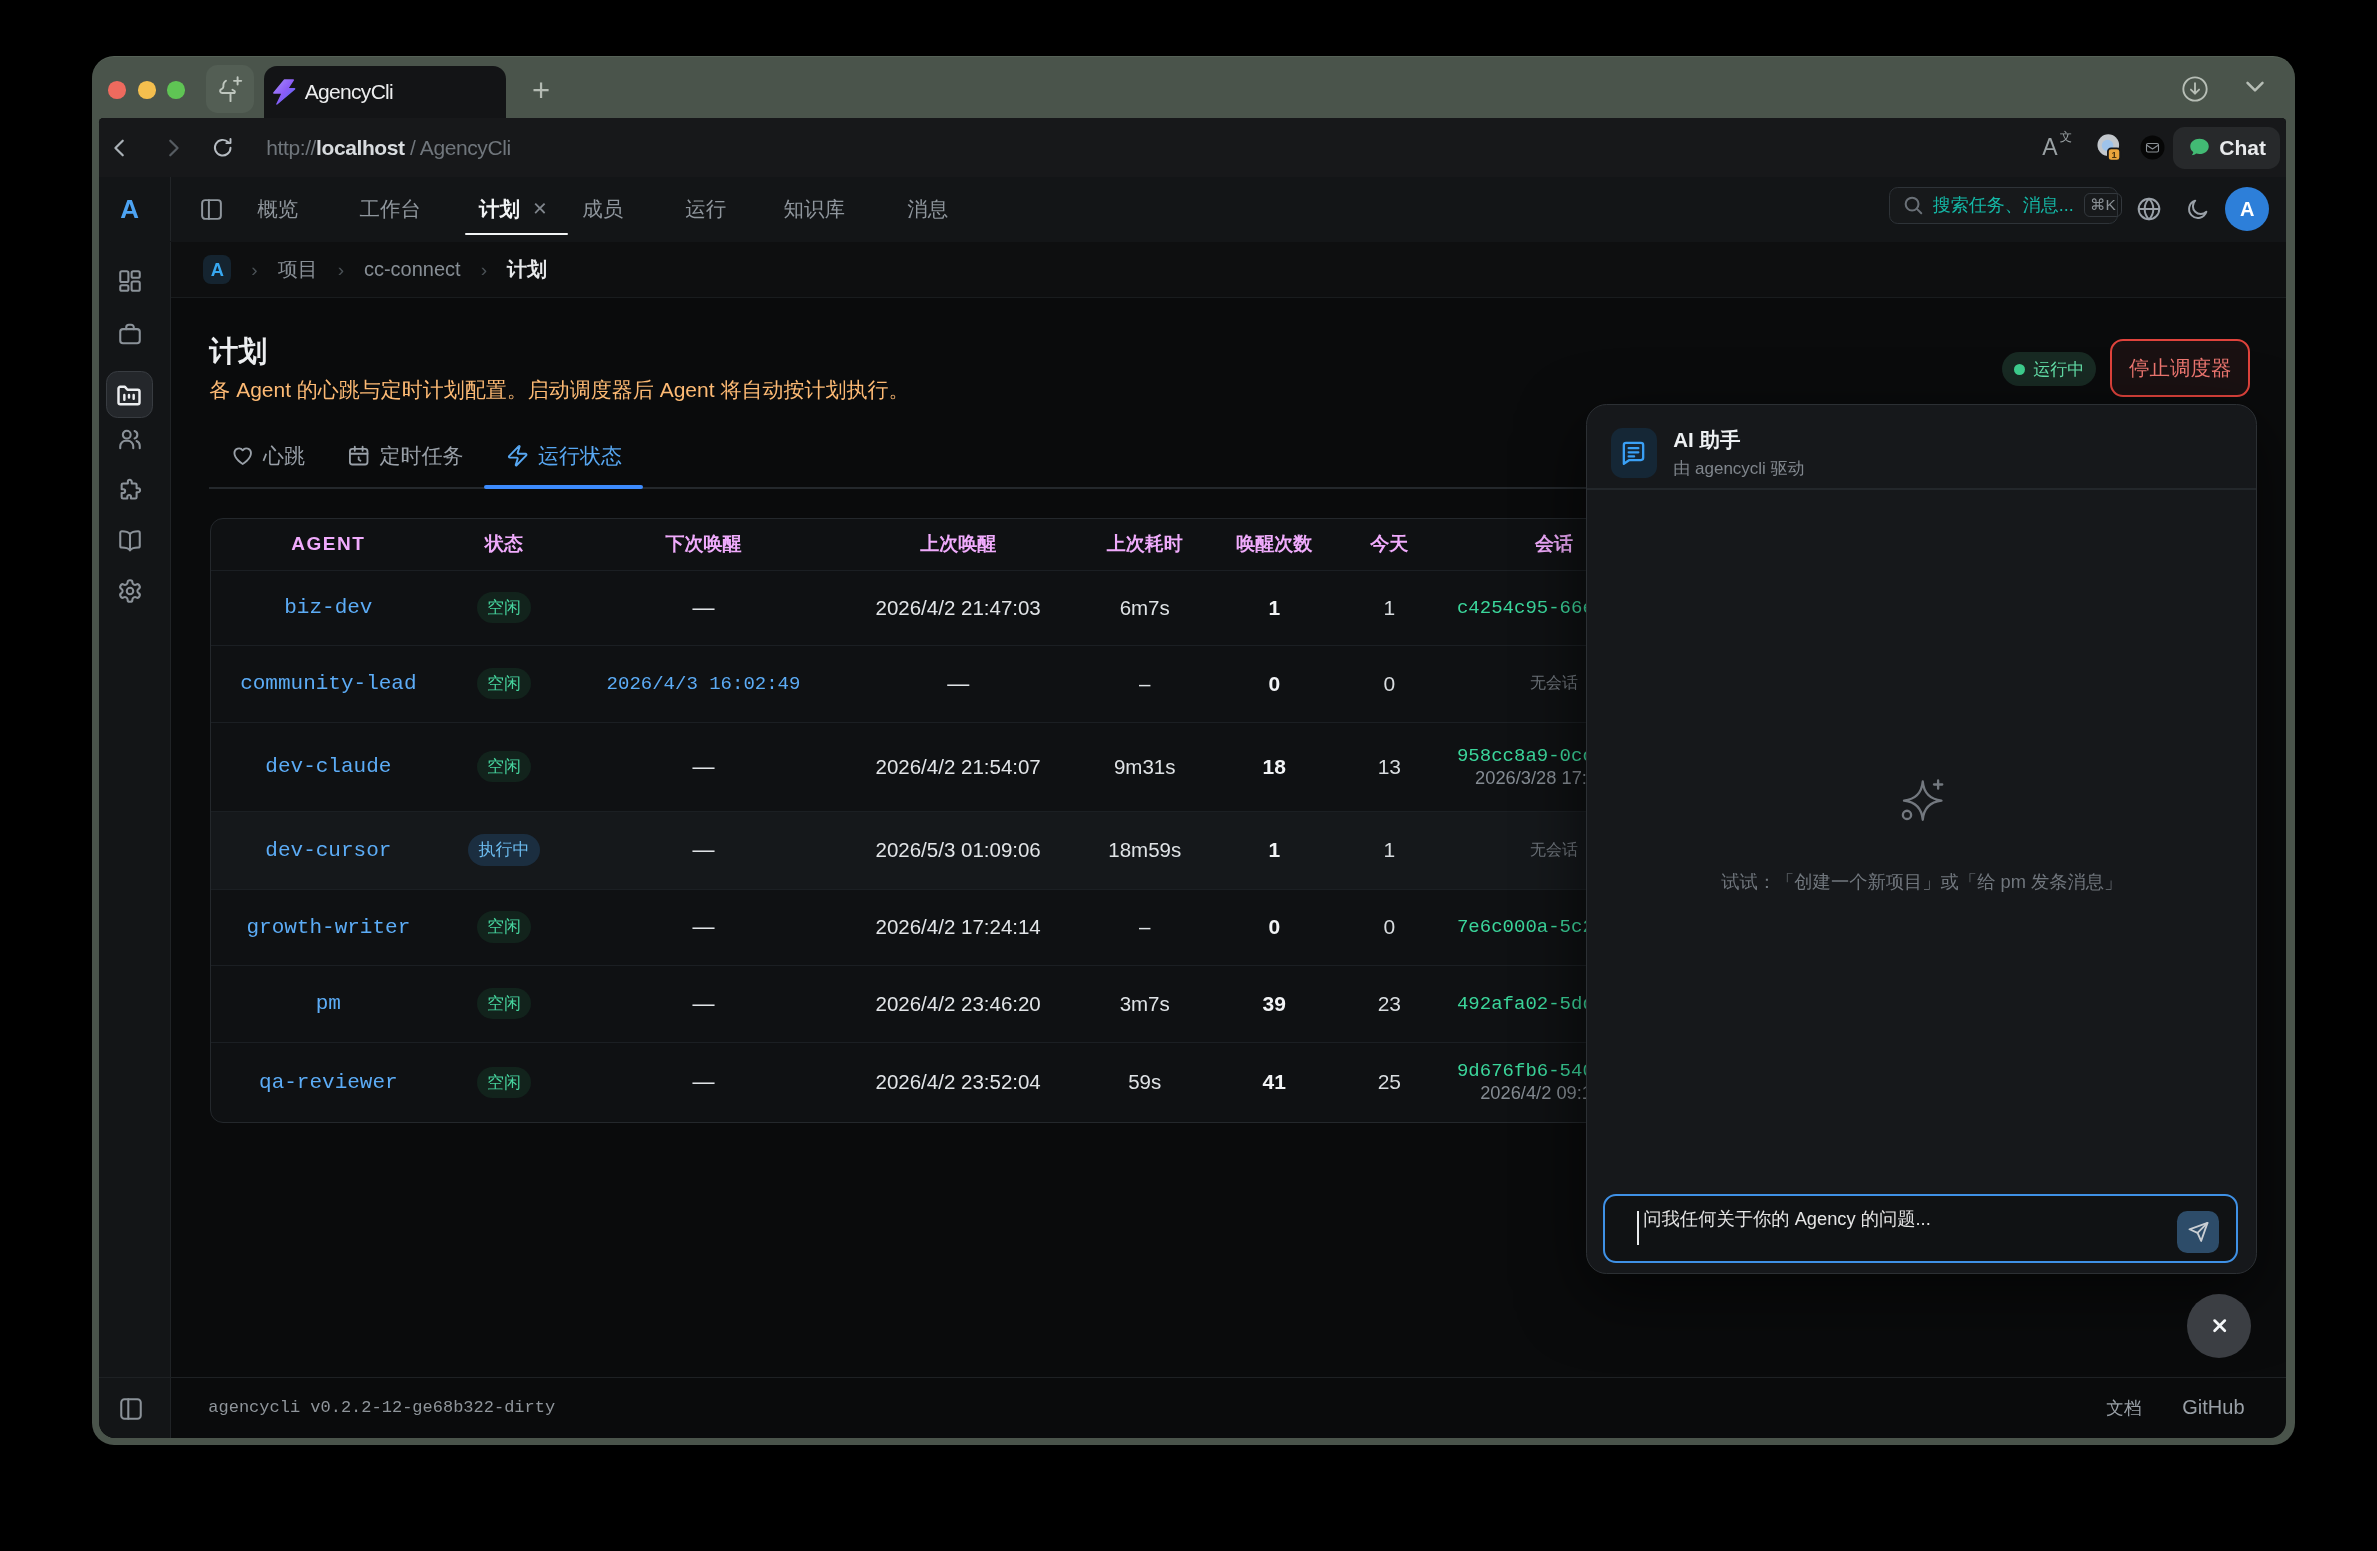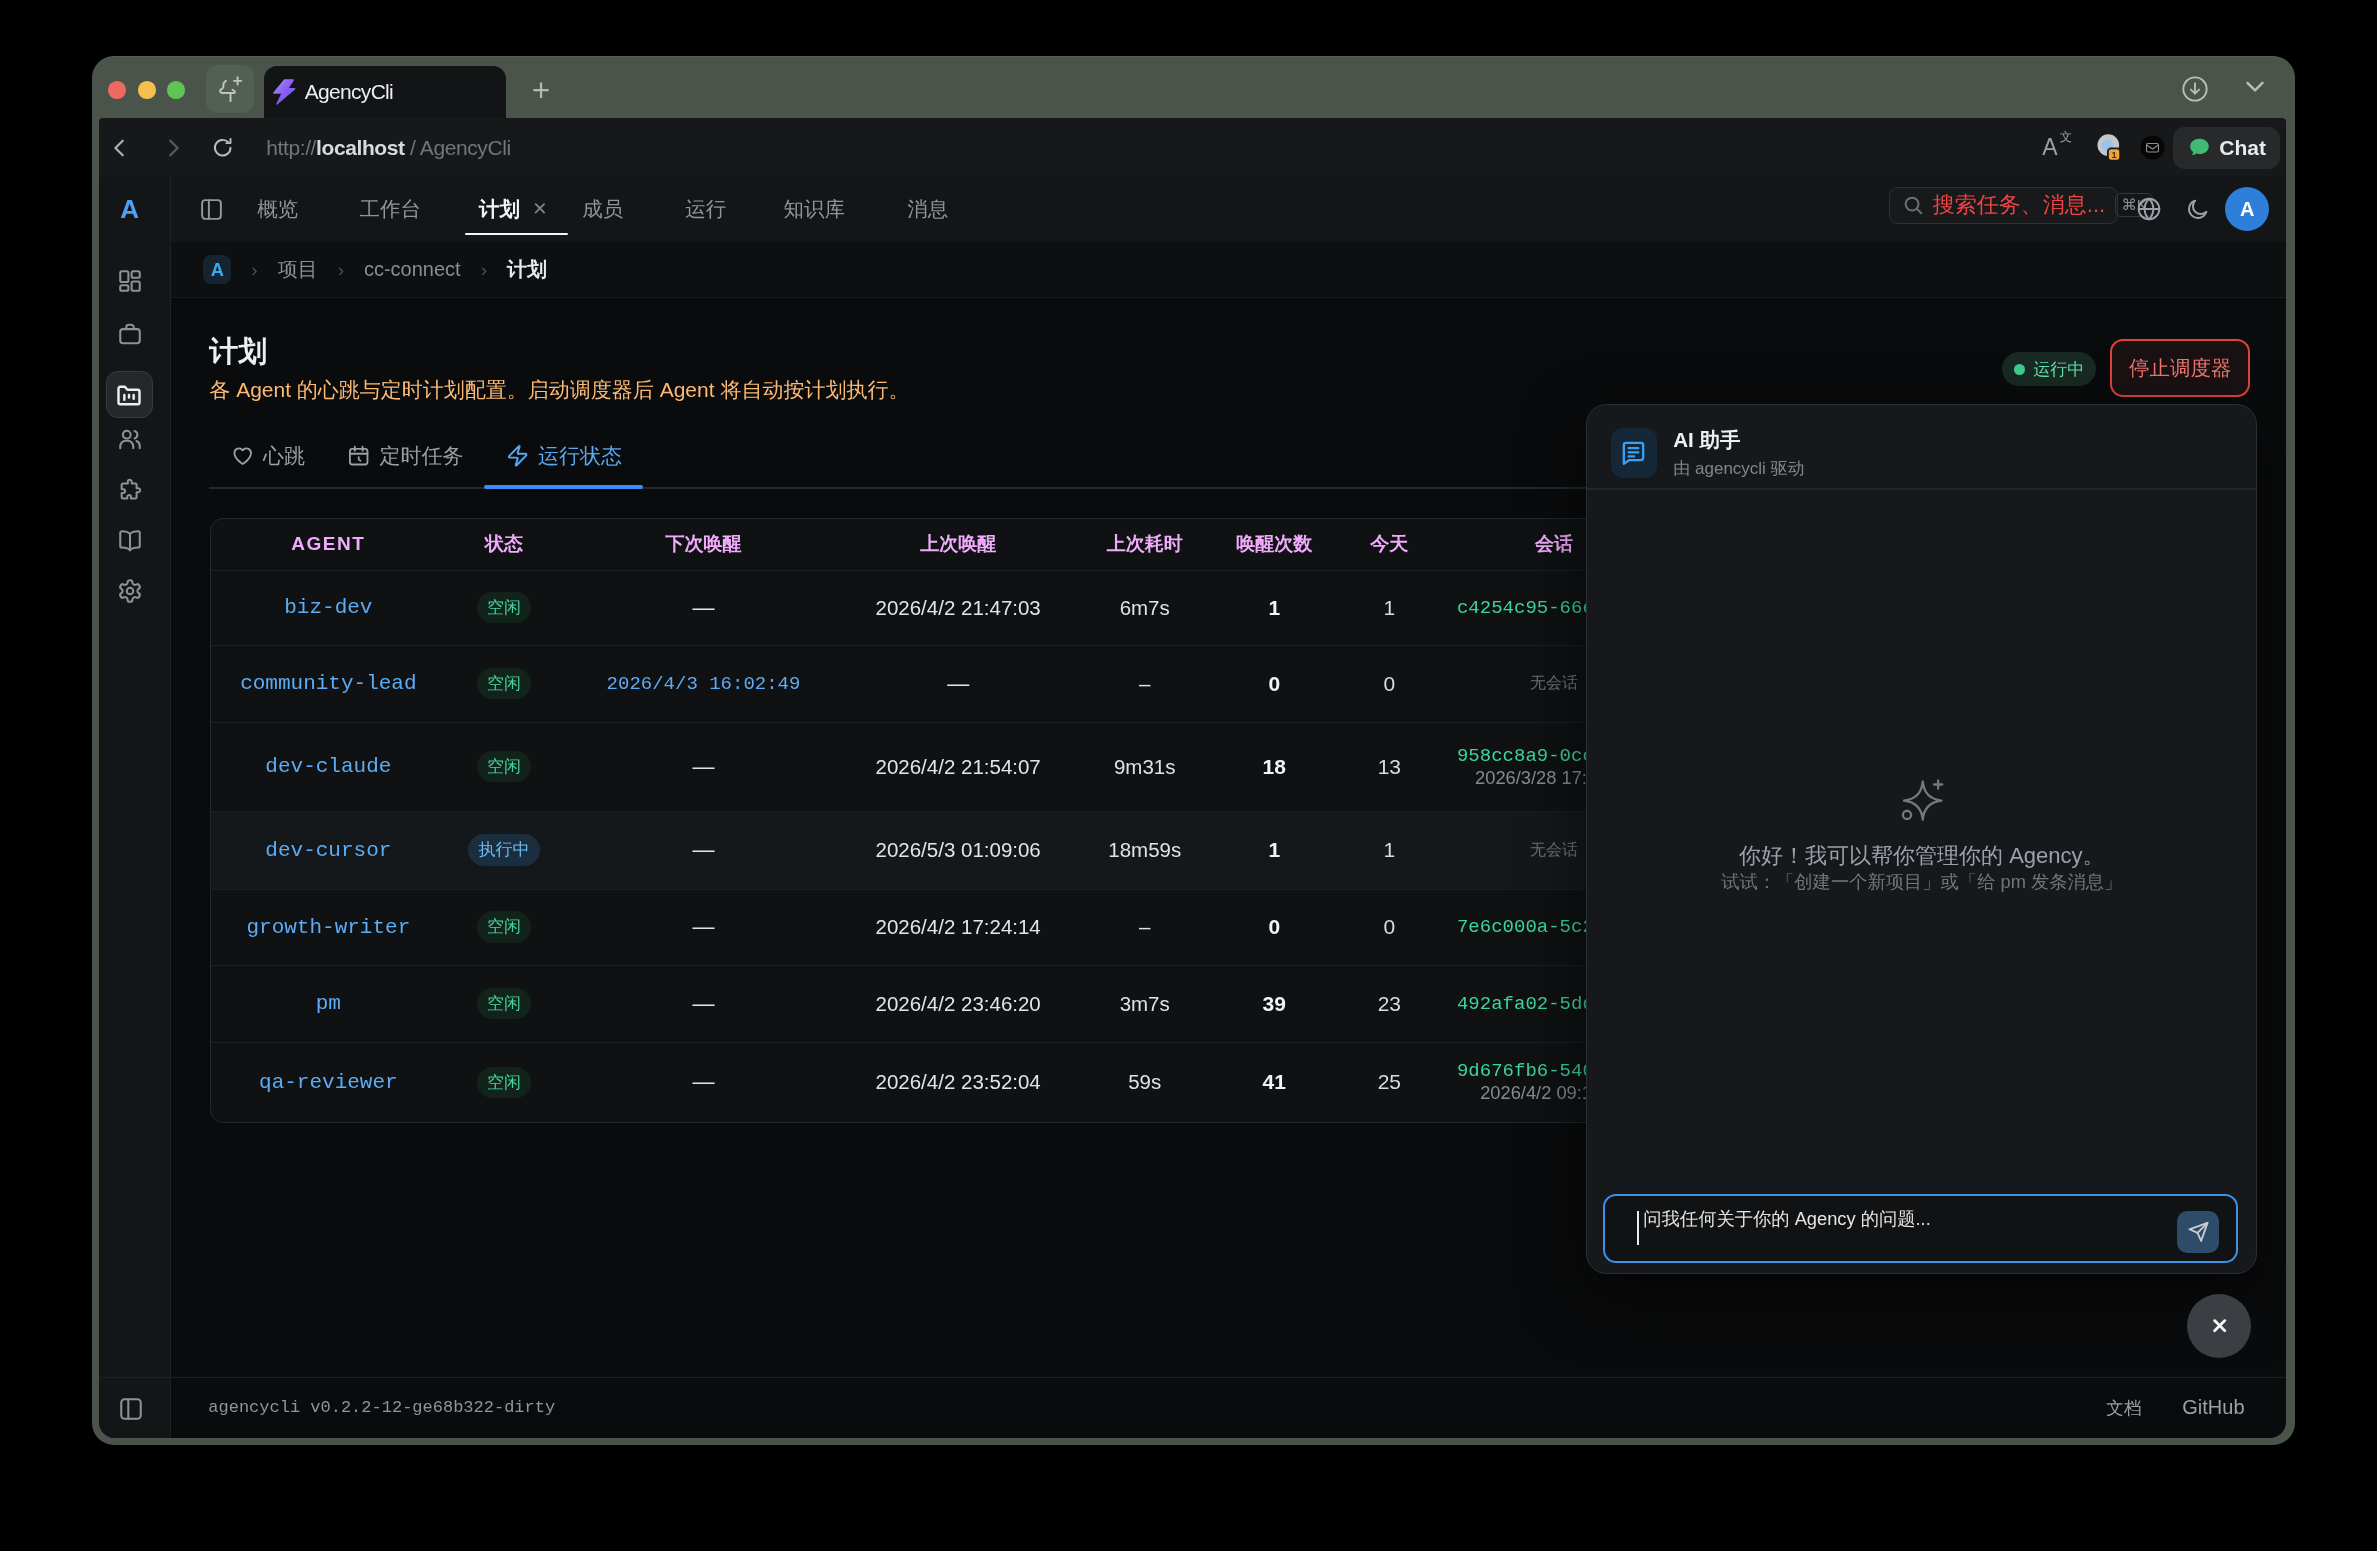--- a/index.html
+++ b/index.html
@@ -175,21 +175,21 @@
       <div class="navu"></div>
       <div style="position:absolute;left:1790px;top:9.5px;width:229px;height:37px;border:1.5px solid #2e3338;border-radius:8.8px;background:#17191b;display:flex;align-items:center">
         <span style="margin-left:11.7px;display:flex">
             <svg width="22" height="22" viewBox="0 0 24 24" fill="none">
               <g stroke="#6a7077" stroke-width="2.2" stroke-linecap="round" stroke-linejoin="round">
                 <circle cx="11" cy="11" r="7"></circle>
                 <path d="M16.5 16.5 21 21"></path>
               </g>
             </svg>
           </span>
-        <span style="margin-left:8.8px;font-size:22px;color:#ef4444;white-space:nowrap">搜索任务、消息...</span>
+        <span style="margin-left:8.8px;font-size:18px;color:#14b8a6;white-space:nowrap">搜索任务、消息...</span>
         <span style="margin-left:10.2px;border:1.5px solid #33383d;border-radius:5.9px;font-size:15.4px;color:#8b9196;padding:2.2px 5.1px;white-space:nowrap">⌘K</span>
       </div>
       <div class="navic" style="left:2028px;width:44px;height:64px;color:#9aa1a8">
           <svg width="26" height="26" viewBox="0 0 24 24" fill="none">
             <g stroke="#9aa1a8" stroke-width="1.8" stroke-linecap="round" stroke-linejoin="round">
               <circle cx="12" cy="12" r="9.5"></circle>
               <path d="M2.5 12h19M12 2.5c2.7 2.6 4 6 4 9.5s-1.3 6.9-4 9.5c-2.7-2.6-4-6-4-9.5s1.3-6.9 4-9.5z"></path>
             </g>
           </svg>
         </div>
@@ -431,21 +431,20 @@
       <div class="ptitle">AI 助手</div>
       <div class="psub">由 agencycli 驱动</div>
       <div class="pdiv"></div>
       <div style="position:absolute;left:311px;top:372px"><svg width="48" height="48" viewBox="0 0 64 64" fill="none">
             <g stroke="#73787f" stroke-width="3.1" stroke-linecap="round" stroke-linejoin="round">
               <path d="M33 6C34.4 21.5 42.8 29.7 58 31.5 42.8 33.3 34.4 41.5 33 57 31.6 41.5 23.2 33.3 8 31.5 23.2 29.7 31.6 21.5 33 6Z"></path>
               <path d="M53.5 4.5v11M48 10h11"></path>
               <circle cx="12" cy="50.5" r="5.5"></circle>
             </g>
           </svg></div>
-      <div class="pt1">你好！我可以帮你管理你的 Agency。</div>
       <div class="pt2">试试：「创建一个新项目」或「给 pm 发条消息」</div>
       <div class="pinput">
         <div class="pcur"></div>
         <div class="pph">问我任何关于你的 Agency 的问题...</div>
         <div class="send">
             <svg width="23.4" height="23.4" viewBox="0 0 24 24" fill="none">
               <g stroke="#c9ced3" stroke-width="1.9" stroke-linecap="round" stroke-linejoin="round">
                 <path d="M21 3 10.8 13.2"></path>
                 <path d="M21 3l-6.5 18.5-3.7-8.3L2.5 9.5z"></path>
               </g>

